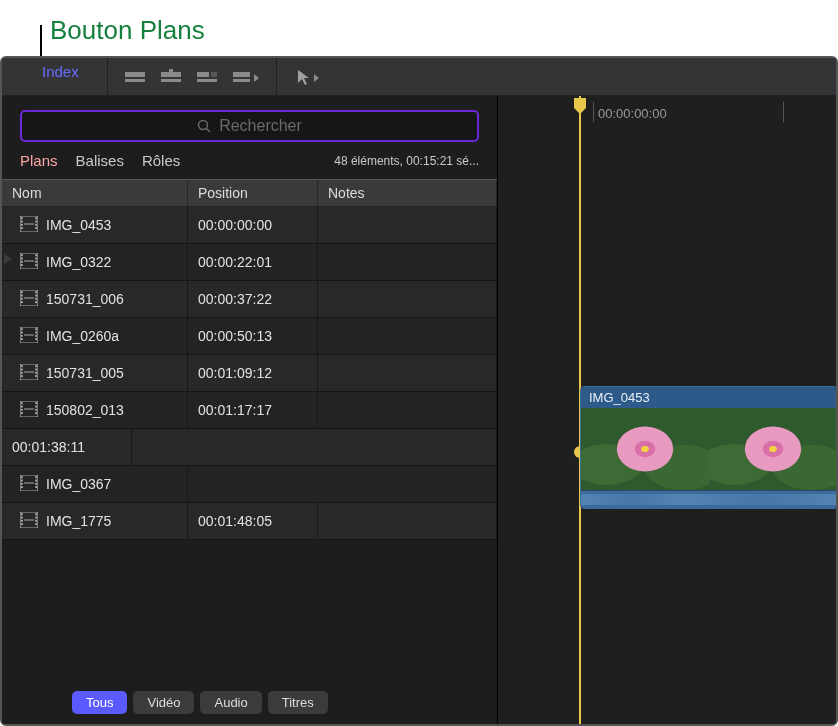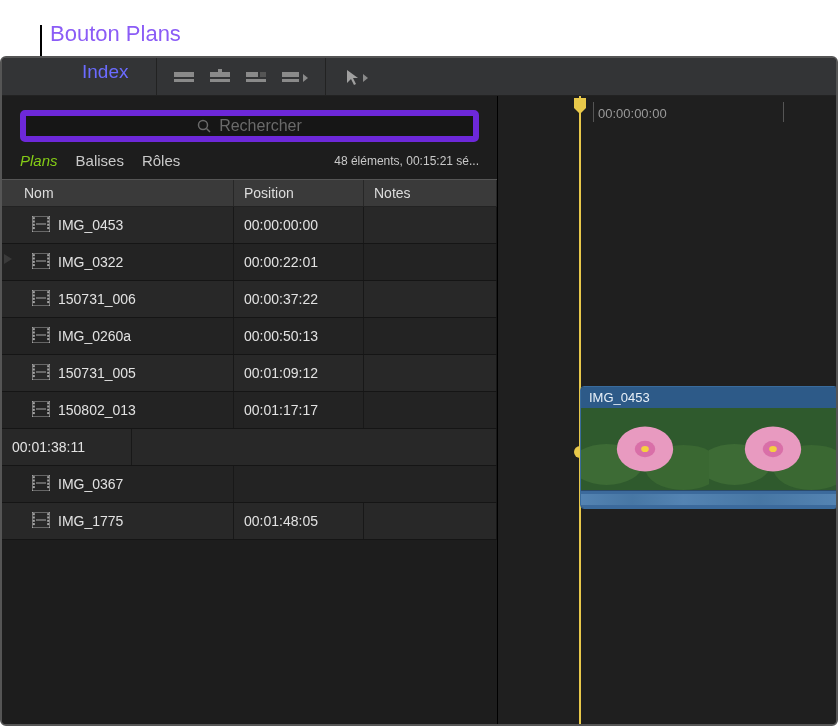--- a/index.html
+++ b/index.html
@@ -1,37 +1,37 @@
 <!DOCTYPE html>
 <html><head>
 <meta charset="utf-8">
 <style>
   * { box-sizing: border-box; margin: 0; padding: 0; }
   html, body { width: 838px; height: 726px; background: #fff; font-family: -apple-system, Helvetica, Arial, sans-serif; overflow: hidden; }
-  .callout-label { position: absolute; left: 50px; top: 21px; font-size: 22px; color: #8b5cf6; }
+  .callout-label { position: absolute; left: 50px; top: 15px; font-size: 26px; color: #15803d; }
   .callout-line { position: absolute; left: 40px; top: 25px; width: 2px; height: 160px; background: #000; }
   .app { position: absolute; left: 0; top: 56px; width: 838px; height: 670px; background: #1e1e1e; border: 2px solid #555; border-radius: 6px; overflow: hidden; }
   .toolbar { height: 38px; background: #333436; display: flex; align-items: center; border-bottom: 1px solid #222; }
   .tb-sep { width: 1px; height: 38px; background: #222; }
-  .index-btn { color: #6b6bff; font-size: 19px; padding: 0 28px 10px 40px; cursor: pointer; height: 100%; display: flex; align-items: center; margin-left: 40px; }
+  .index-btn { color: #6b6bff; font-size: 15px; padding: 0 28px 10px 40px; cursor: pointer; height: 100%; display: flex; align-items: center; }
   .tb-icons { display: flex; align-items: center; gap: 14px; padding: 0 16px; }
   .tb-icons2 { display: flex; align-items: center; gap: 10px; padding: 0 18px; }
   .icon-btn { display: flex; align-items: center; cursor: pointer; color: #9a9a9a; }
   .icon-btn svg { display: block; }
   .main-row { display: flex; height: calc(100% - 38px); }
   .left-panel { width: 496px; display: flex; flex-direction: column; background: #1d1d1d; border-right: 1px solid #000; }
   .search-wrap { padding: 14px 18px 10px 18px; }
-  .search-box { background: #161616; border: 6px solid #6d28d9; border-radius: 5px; height: 32px; display: flex; align-items: center; justify-content: center; color: #6a6a6a; font-size: 16px; gap: 8px; cursor: text; }
+  .search-box { background: #161616; border: 2px solid #6d28d9; border-radius: 5px; height: 32px; display: flex; align-items: center; justify-content: center; color: #6a6a6a; font-size: 16px; gap: 8px; cursor: text; }
   .tabs-row { display: flex; align-items: center; gap: 18px; padding: 0 18px 10px 18px; font-size: 15px; color: #c9c9c9; }
   .tabs-row .tab { cursor: pointer; }
-  .tabs-row .tab.active { color: #84cc16; font-style: italic; }
+  .tabs-row .tab.active { color: #fca5a5; }
   .tabs-row .status { margin-left: auto; color: #c9c9c9; font-size: 12px; white-space: nowrap; overflow: hidden; text-overflow: ellipsis; max-width: 210px; }
   .grid-header { display: flex; background: #3a3a3a; border-top: 1px solid #555; border-bottom: 1px solid #222; height: 28px; align-items: center; font-size: 14px; color: #ddd; }
   .grid-header .col { padding: 0 10px; border-right: 1px solid #272727; height: 100%; display: flex; align-items: center; }
-  .col-name { width: 220px; margin-left: 12px; }
+  .col-name { width: 186px; }
   .col-pos { width: 130px; }
   .col-notes { flex: 1; }
   .grid-body { flex: 1; overflow: auto; }
   .row { display: flex; height: 37px; align-items: center; border-bottom: 1px solid #151515; font-size: 14px; color: #e2e2e2; }
   .row:nth-child(odd) { background: #282828; }
   .row:nth-child(even) { background: #232323; }
   .row .cell { padding: 0 10px; border-right: 1px solid #181818; height: 100%; display: flex; align-items: center; }
   .film-icon { margin-right: 8px; margin-left: 8px; flex-shrink: 0; }
   .footer-filters { display: flex; gap: 6px; padding: 8px 70px 10px 70px; justify-content: flex-start; background: #1d1d1d; }
   .filter-btn { background: #3b3b3b; color: #ddd; border-radius: 5px; font-size: 13px; padding: 4px 14px; cursor: pointer; border: none; }
@@ -276,20 +276,26 @@
                   <rect x="15.2" y="7.8" width="2" height="2" fill="#a8a8a8"></rect>
                   <rect x="15.2" y="11.1" width="2" height="2" fill="#a8a8a8"></rect>
                   <line x1="4" y1="8" x2="14" y2="8" stroke="#a8a8a8"></line>
                 </svg></span>
               <span>IMG_1775</span>
             </div>
             <div class="cell col-pos">00:01:48:05</div>
             <div class="cell col-notes"></div>
           </div>
         </div>
+      <div class="footer-filters">
+        <button class="filter-btn active">Tous</button>
+        <button class="filter-btn">Vidéo</button>
+        <button class="filter-btn">Audio</button>
+        <button class="filter-btn">Titres</button>
+      </div>
     </div>
 
     <div class="timeline">
       <div class="ruler-time">00:00:00:00</div>
       <div class="ruler-line" style="left:95px"></div>
       <div class="ruler-line" style="left:285px"></div>
       <div class="playhead-head">
         <svg width="16" height="20" viewBox="0 0 16 20">
             <path d="M2 2 L14 2 L14 12 L8 18 L2 12 Z" fill="#e8c84a"></path>
           </svg>

